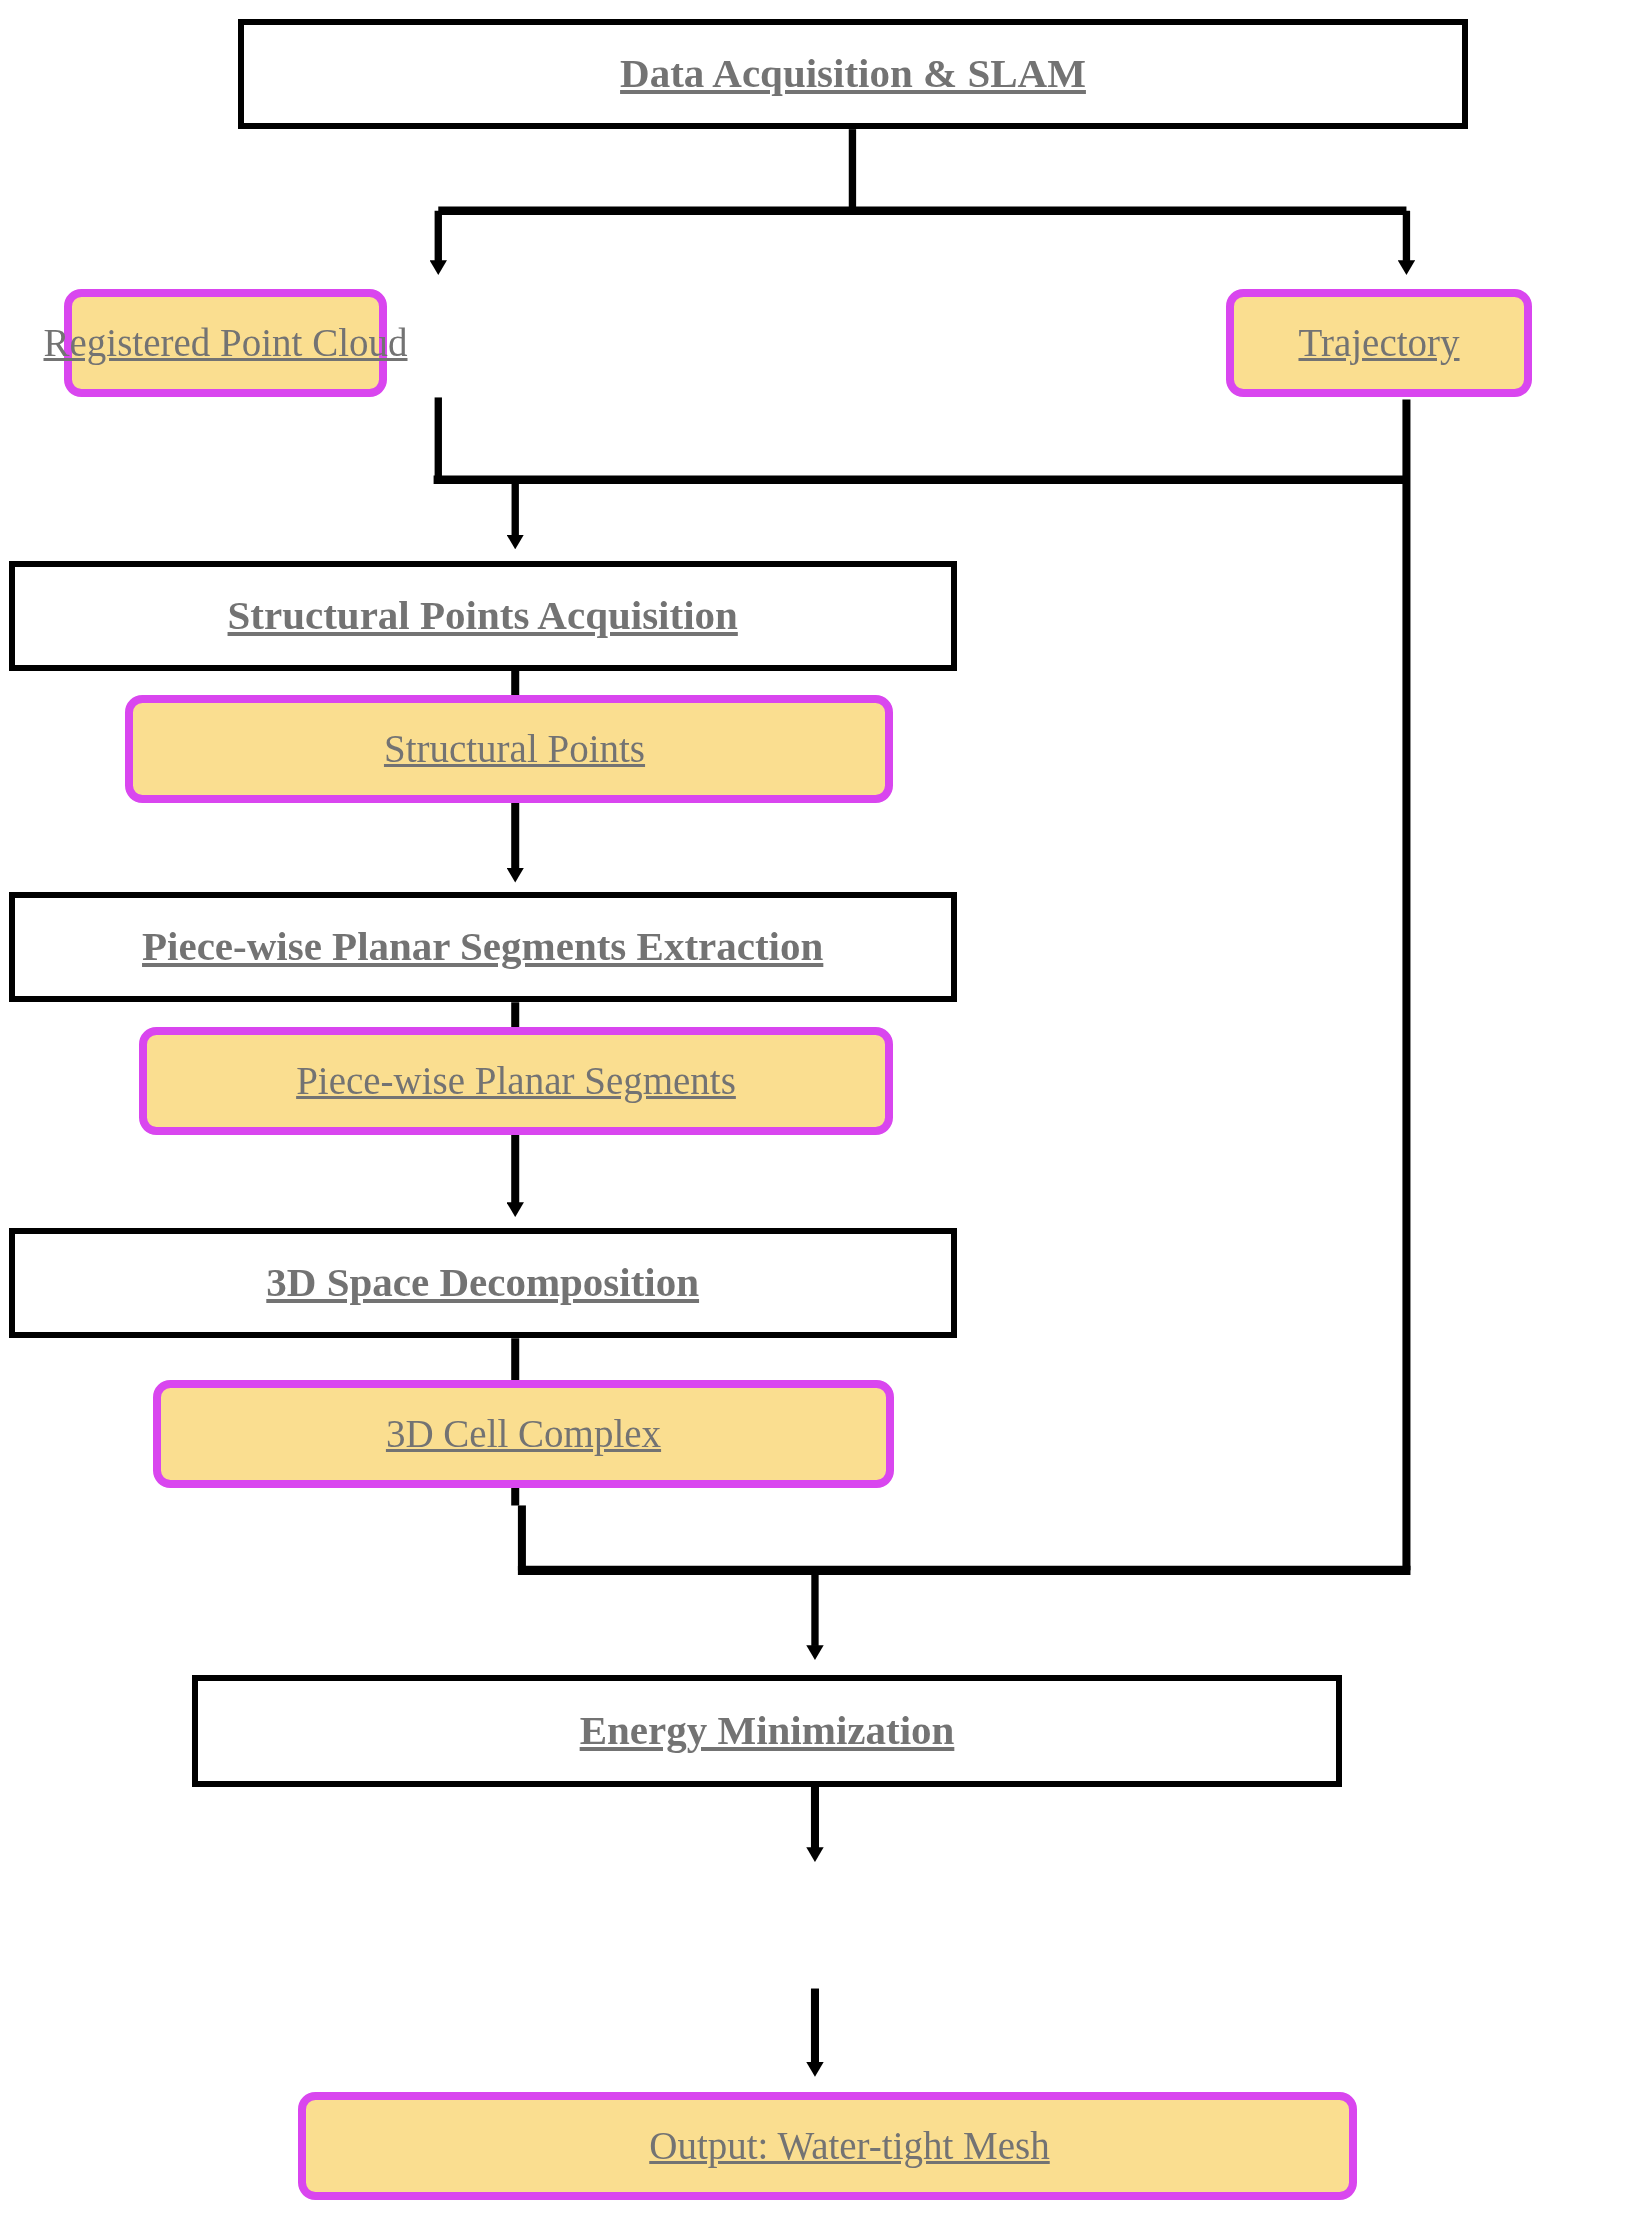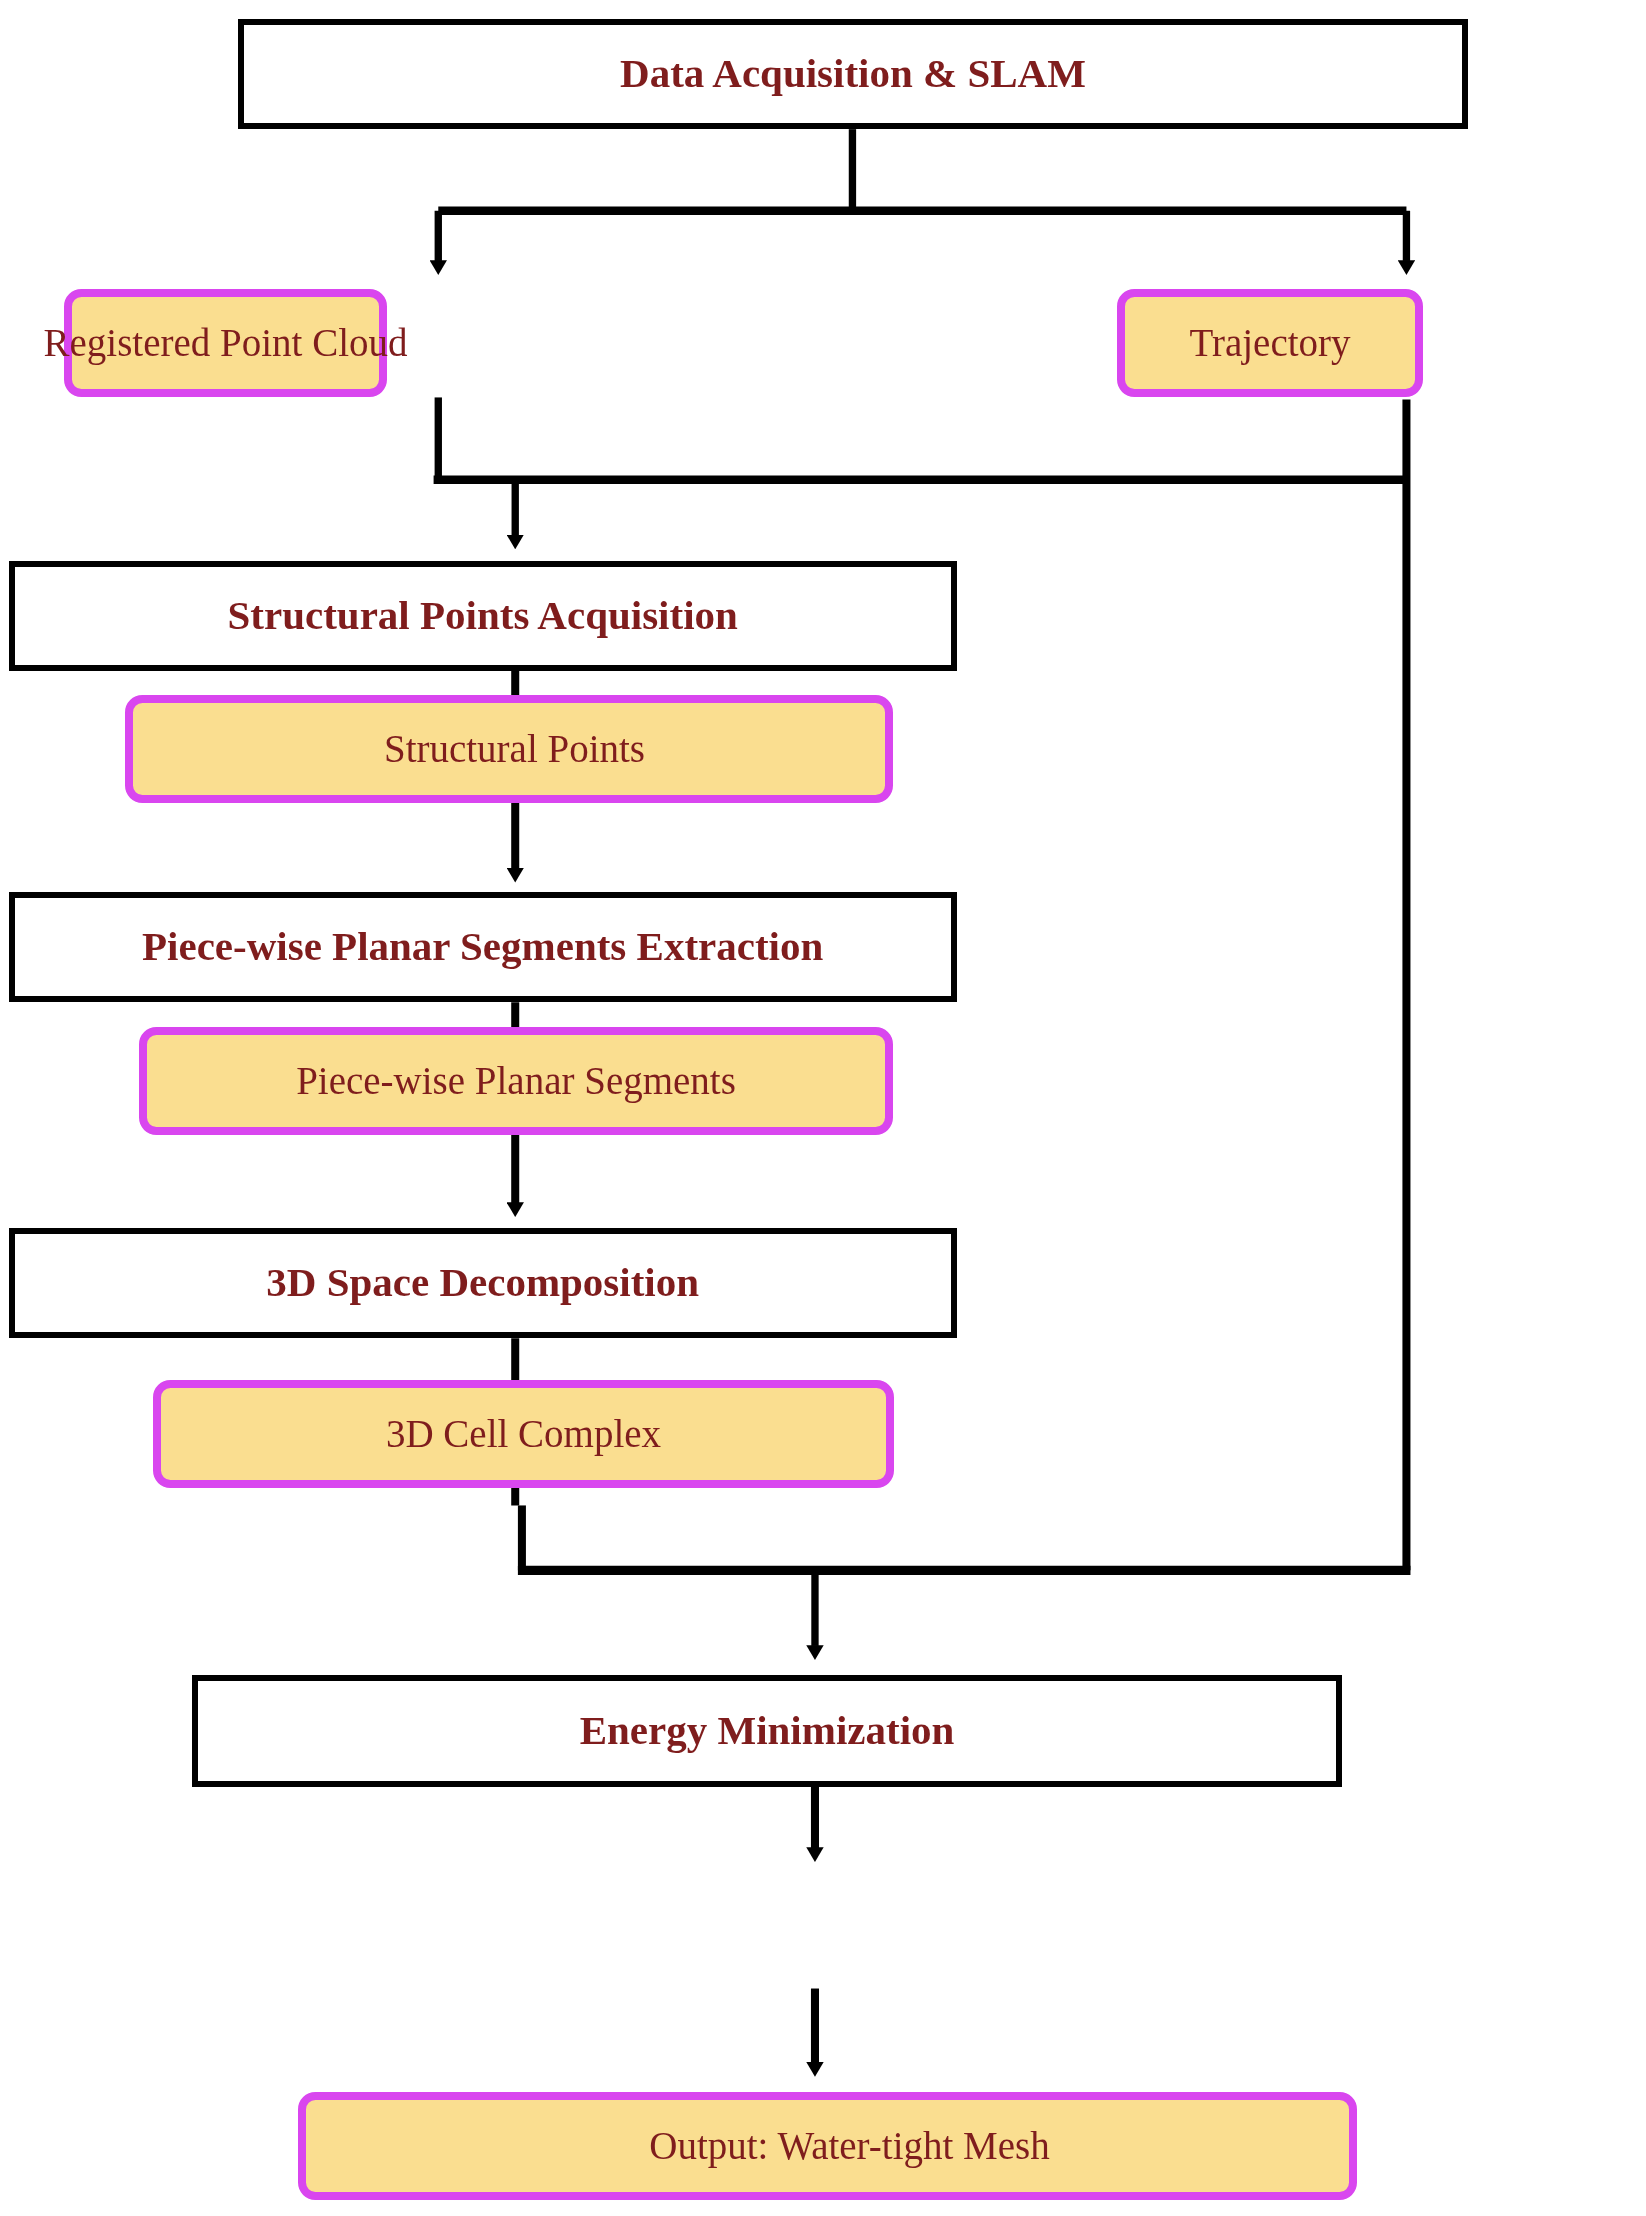--- a/index.html
+++ b/index.html
@@ -1,21 +1,21 @@
 <!DOCTYPE html>
 <html style="font-size:10.7px"><head>
 <meta charset="utf-8">
 <style>
   html,body{margin:0;padding:0;background:#ffffff;}
   body{width:1646px;height:2216px;position:relative;overflow:hidden;
        font-family:"Liberation Serif","DejaVu Serif",serif;}
   #stage{position:absolute;left:0;top:0;width:1646px;height:2216px;}
   svg.edges{position:absolute;left:0;top:0;width:1646px;height:2216px;}
   .node{position:absolute;box-sizing:border-box;display:flex;align-items:center;
-        justify-content:center;text-align:center;color:#7f1d1d;}
+        justify-content:center;text-align:center;color:#737373;text-decoration:underline;}
   .proc{background:#ffffff;border:6px solid #000000;border-radius:0;font-weight:bold;}
   .data{background:#FADE90;border:8px solid #d946ef;border-radius:17.4px;font-weight:normal;}
   .label{display:block;line-height:1.05;white-space:nowrap;}
 </style>
 </head>
 <body>
 
 <div id="stage">
 
   <svg class="edges" viewBox="0 0 2460 3312" xmlns="http://www.w3.org/2000/svg">
@@ -67,21 +67,21 @@
   </svg>
 
   <div class="node proc" style="left:238px;top:19px;width:1230px;height:110px;font-size:41px;">
     <span class="label">Data Acquisition &amp; SLAM</span>
   </div>
 
   <div class="node data" style="left:64px;top:289px;width:323px;height:108px;font-size:39px;">
     <span class="label">Registered Point Cloud</span>
   </div>
 
-  <div class="node data" style="left:1117px;top:289px;width:306px;height:108px;font-size:39px;">
+  <div class="node data" style="left:1226px;top:289px;width:306px;height:108px;font-size:39px;">
     <span class="label">Trajectory</span>
   </div>
 
   <div class="node proc" style="left:8.7px;top:561px;width:948px;height:110px;font-size:41px;">
     <span class="label">Structural Points Acquisition</span>
   </div>
 
   <div class="node data" style="left:125px;top:695px;width:768px;height:108px;font-size:39px;padding-left:11px;">
     <span class="label">Structural Points</span>
   </div>

